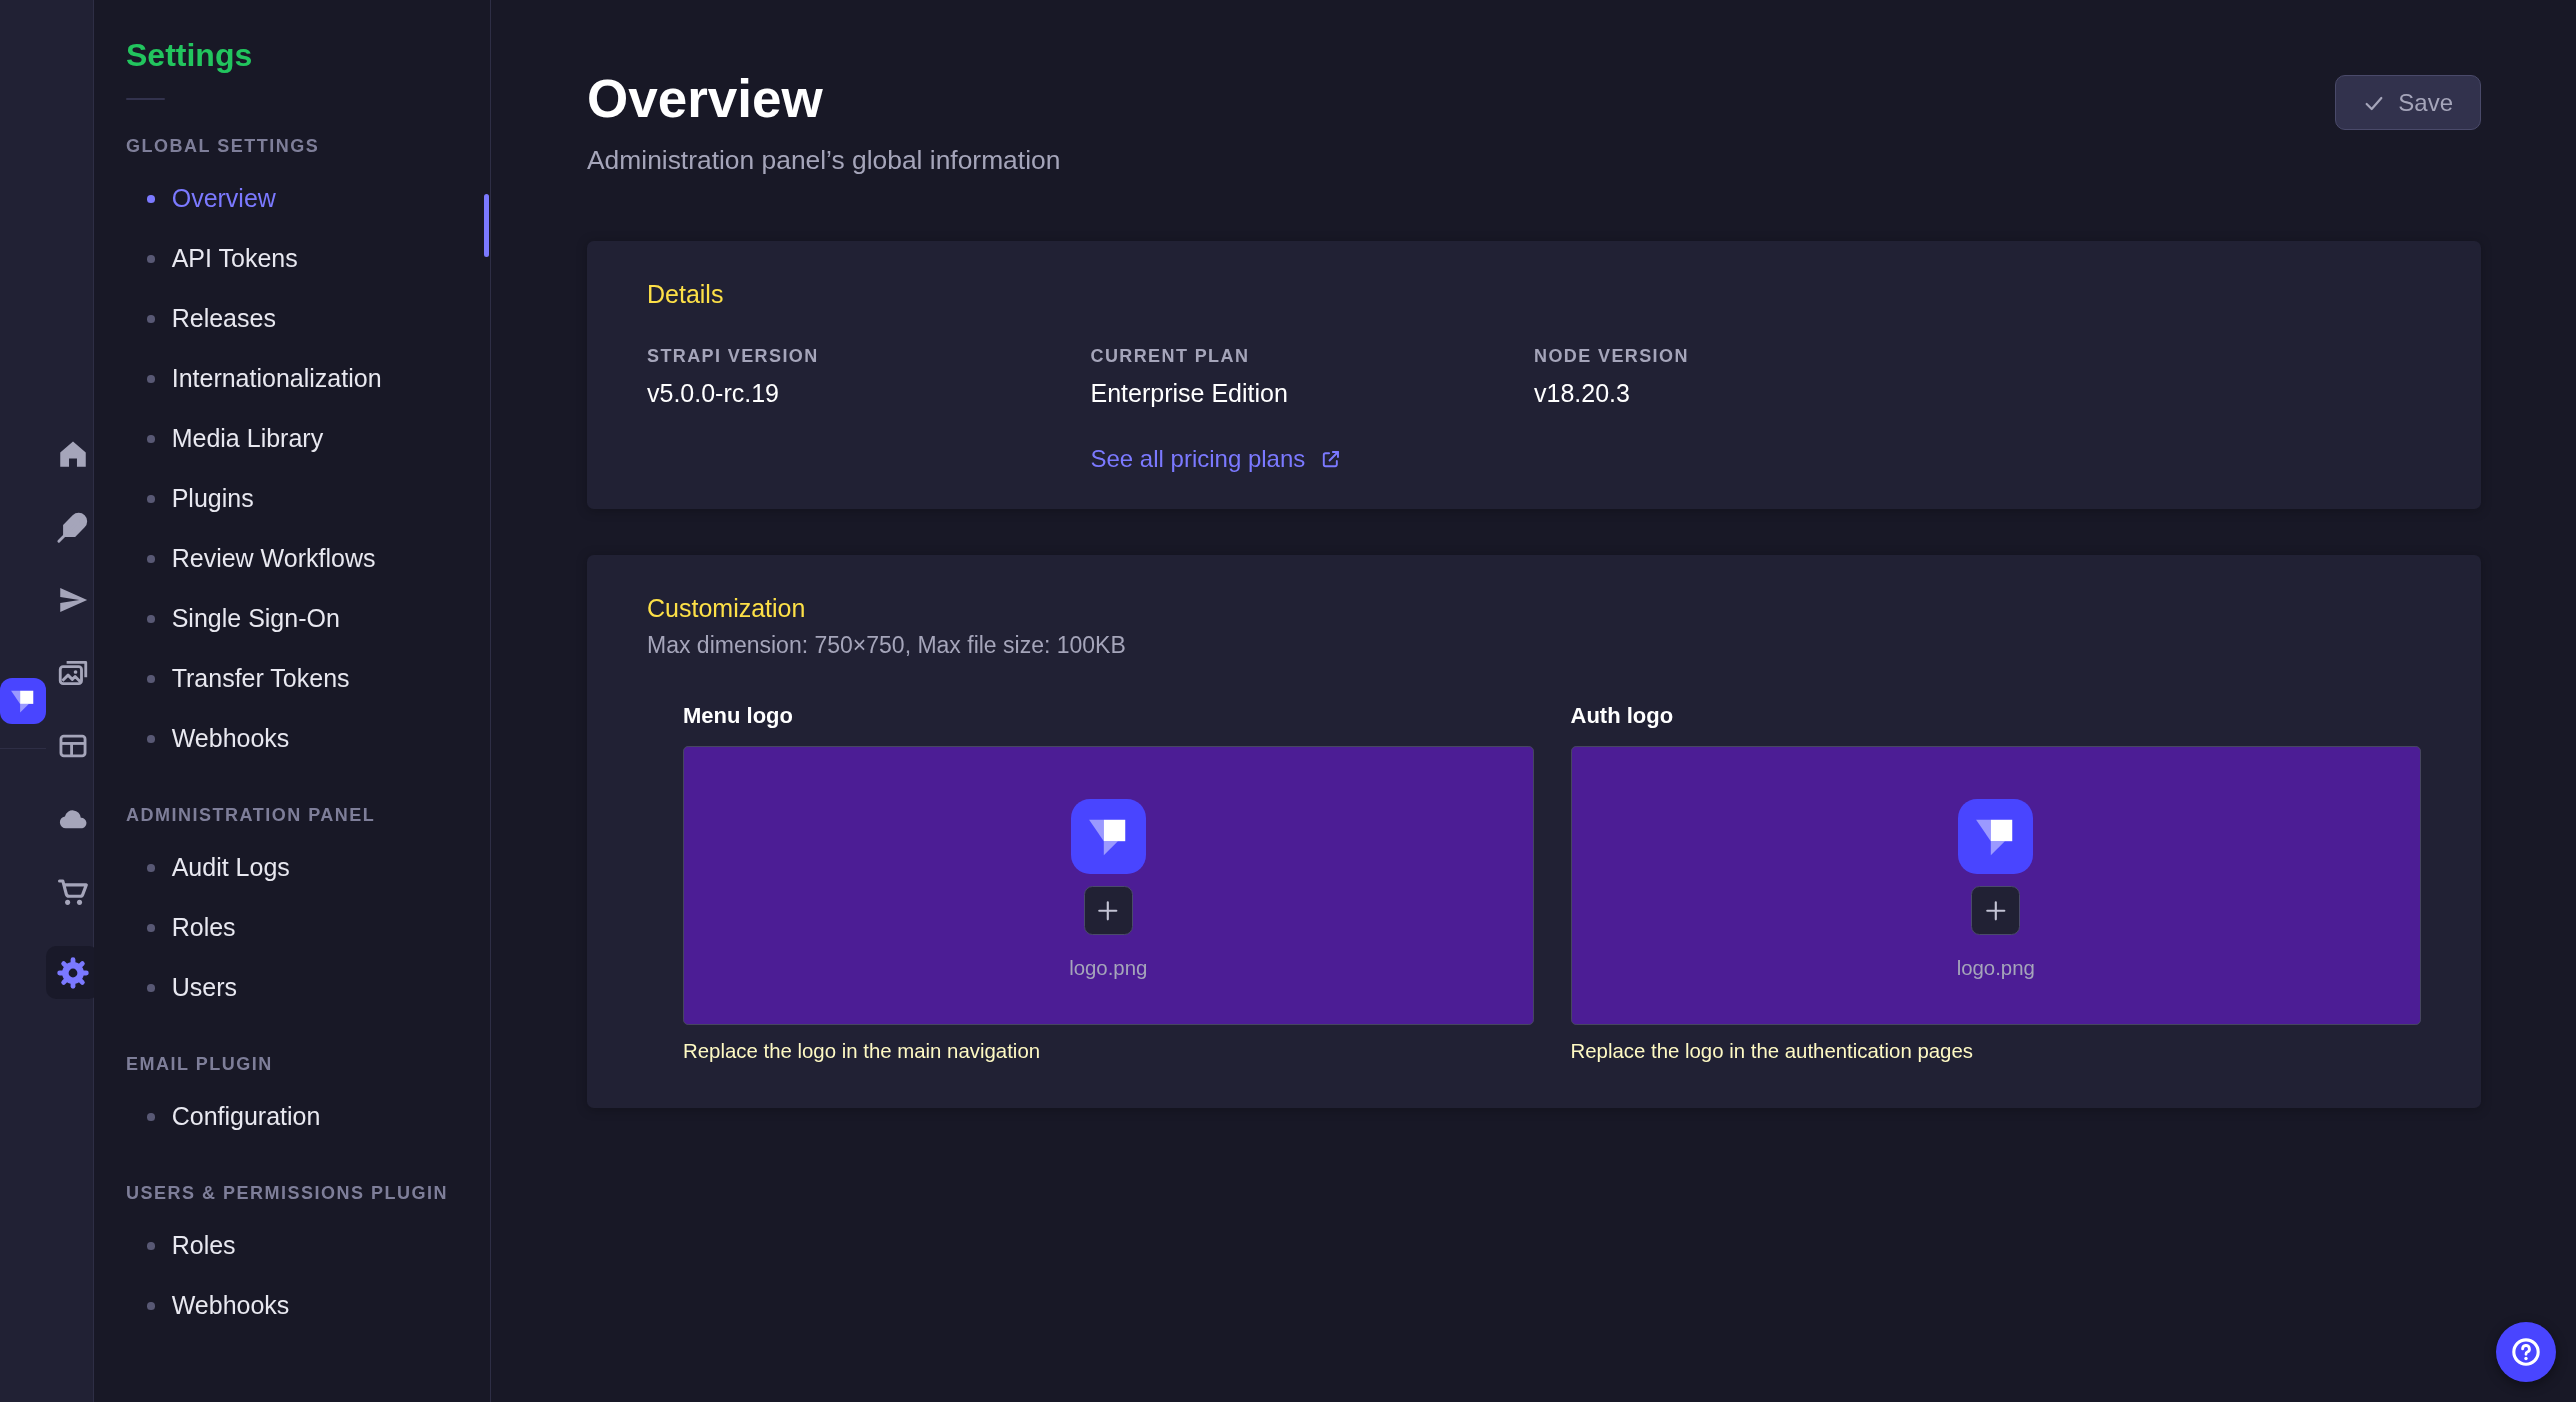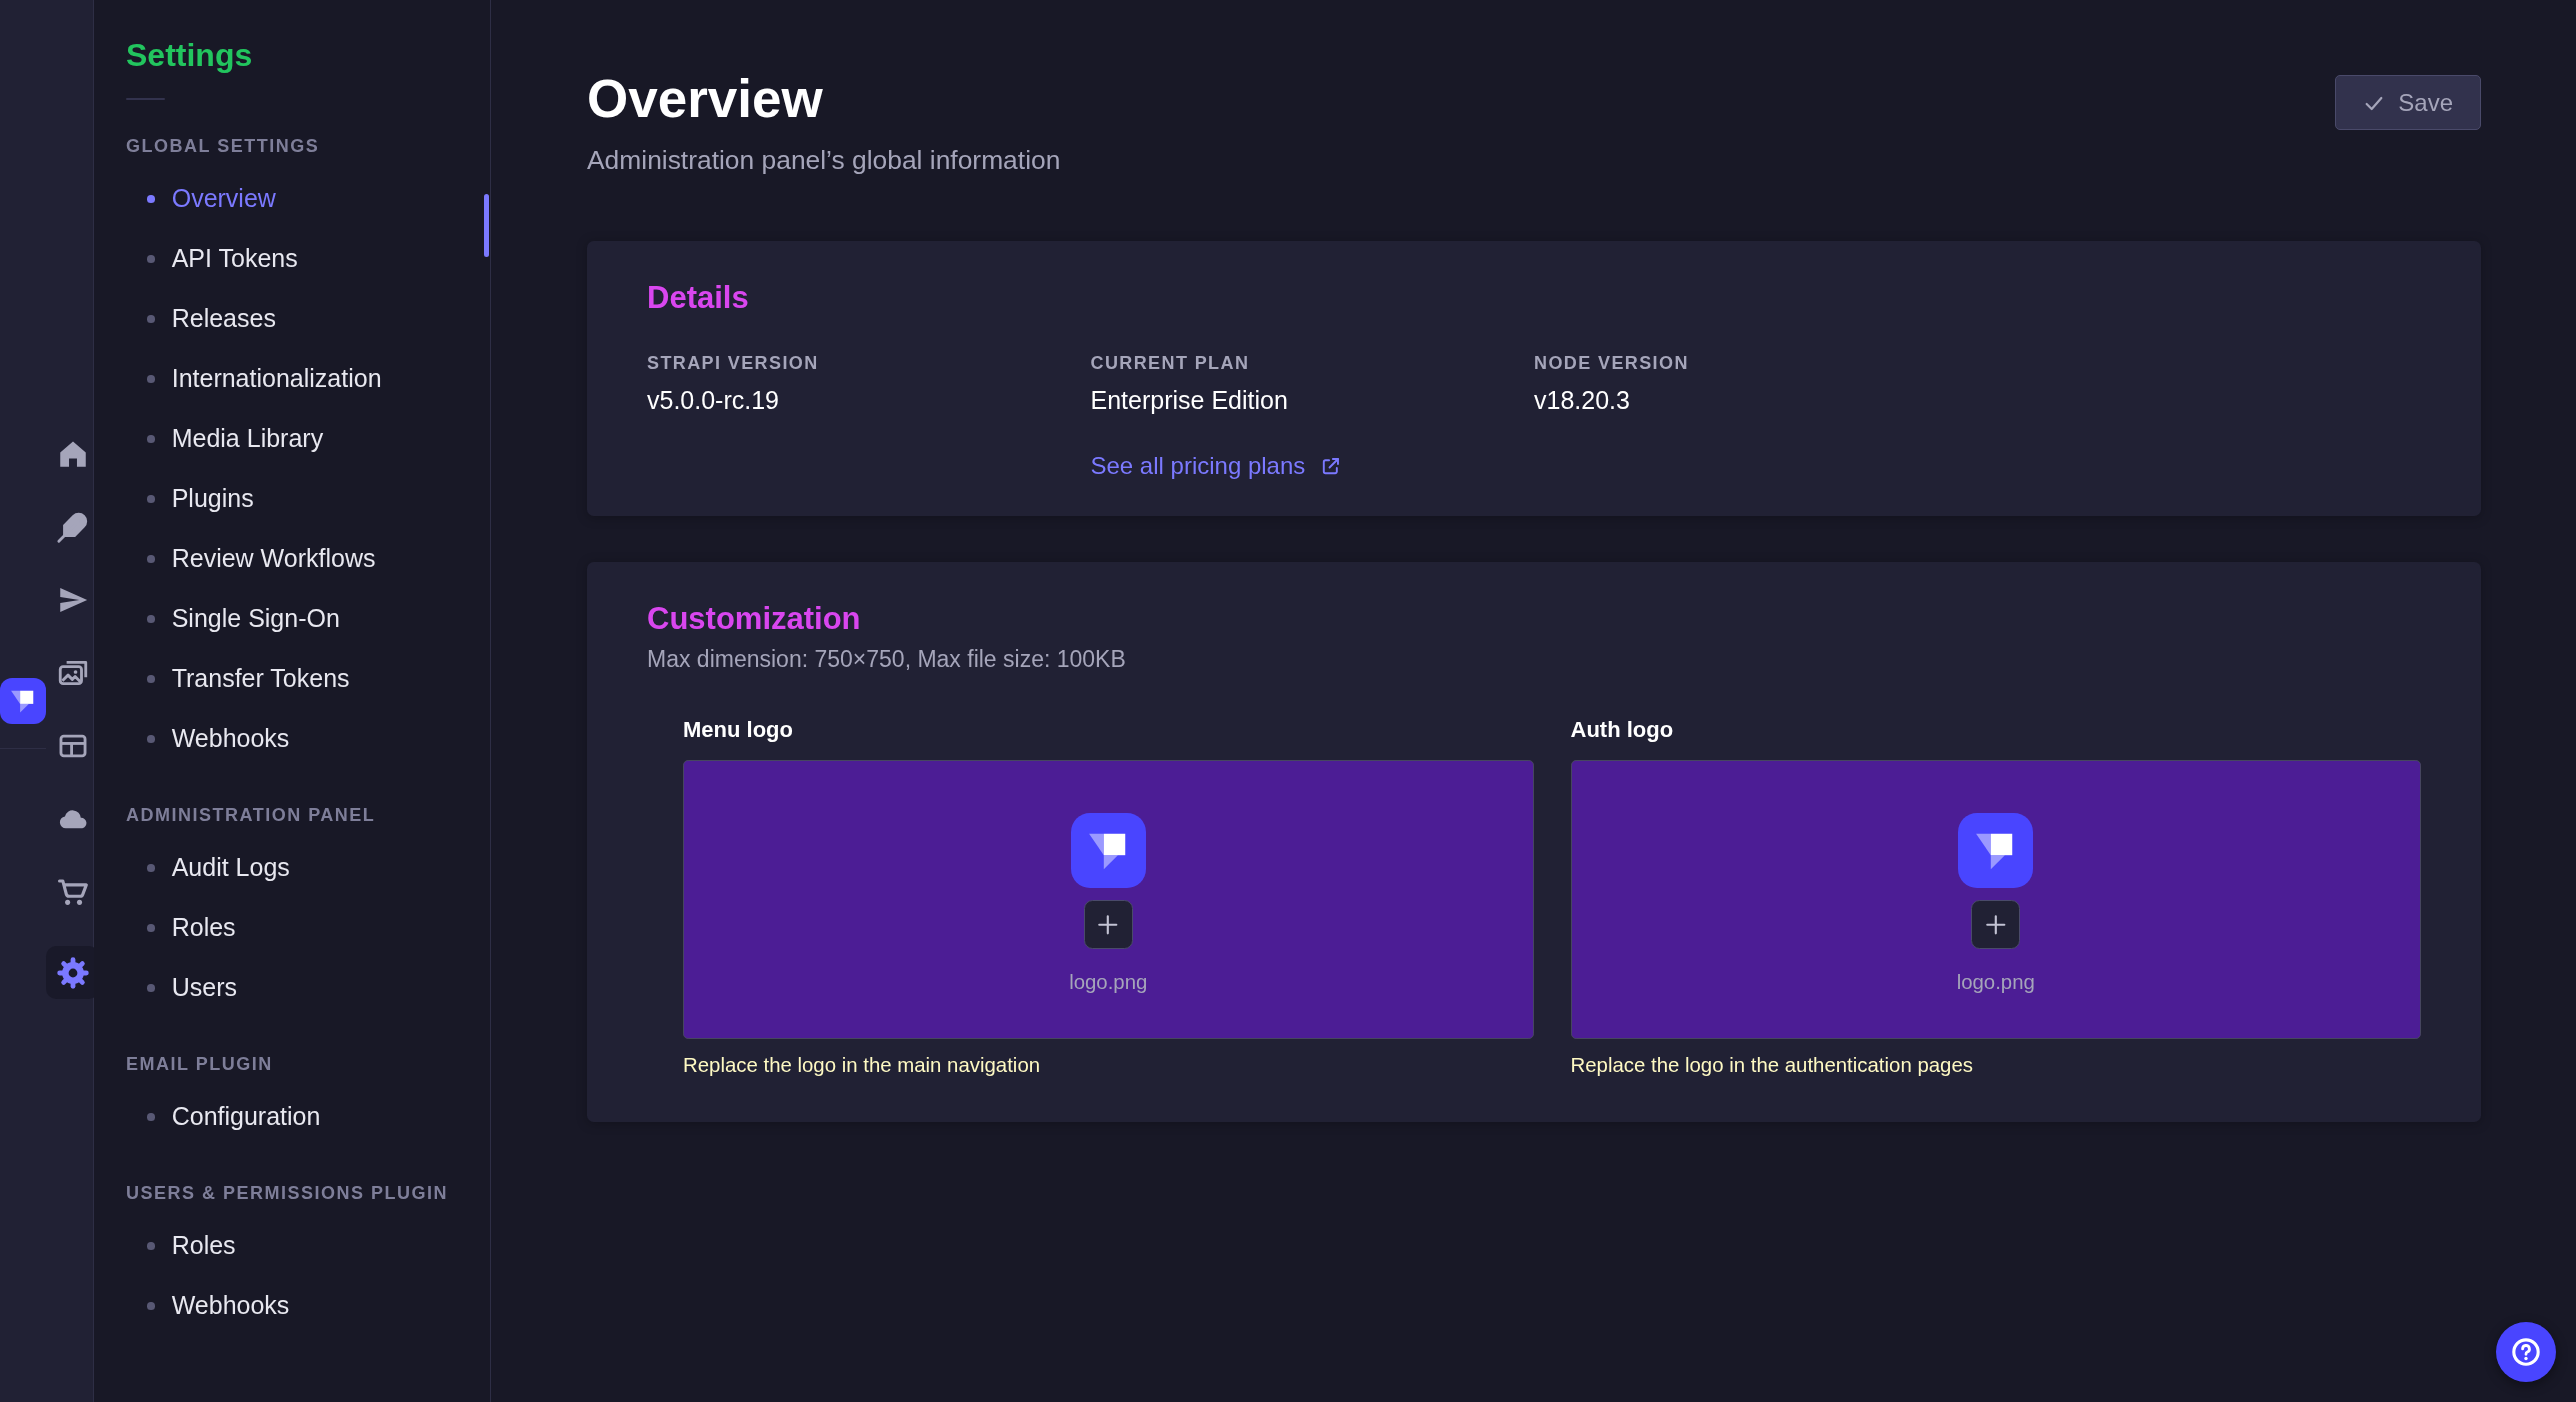--- a/index.html
+++ b/index.html
@@ -94,32 +94,32 @@
   }
   
   .content { flex: 1; padding: 0 95px 0 96px; overflow: hidden; }
   .page-header { margin-top: 72px; display: flex; justify-content: space-between; align-items: flex-start; }
   .page-title { font-size: 53px; font-weight: 700; line-height: 1; color: #fff; }
   .page-subtitle { margin-top: 20.4px; font-size: 26.4px; color: #a5a5ba; }
   .save-btn {
     margin-top: 3.4px;
     height: 55px; padding: 0 27px;
     display: inline-flex; align-items: center; gap: 13.6px;
-    background: #32324d; border: 0.9px solid #4a4a6a; border-radius: 5px;
+    background: #32324d; border: 0.9px solid #4a4a6a; border-radius: 10px;
     color: #a5a5ba; font-size: 24px; font-family: inherit;
     cursor: pointer;
   }
   .save-btn svg { width: 22px; height: 22px; }
   .card {
     background: #212134; border-radius: 6.8px;
     box-shadow: 0 1.7px 10.2px rgba(0,0,0,.25);
     padding: 39px 60px 36px;
   }
   .card-details { margin-top: 65px; }
-  .card-title { font-size: 31px; font-weight: 700; color: #d946ef; }
+  .card-title { font-size: 25px; font-weight: 400; color: #fde047; }
   .details-grid { margin-top: 37px; display: grid; grid-template-columns: 1fr 1fr 1fr 1fr; row-gap: 43px; }
   .field-label {
     font-size: 18px; font-weight: 600; letter-spacing: 1.4px;
     color: #a5a5ba; margin-bottom: 12px;
   }
   .field-value { font-size: 25px; color: #ffffff; }
   .pricing-link {
     margin-top: 37px;
     display: inline-flex; align-items: center; gap: 13.6px;
     color: #7b79ff; font-size: 24px; text-decoration: none; cursor: pointer;

